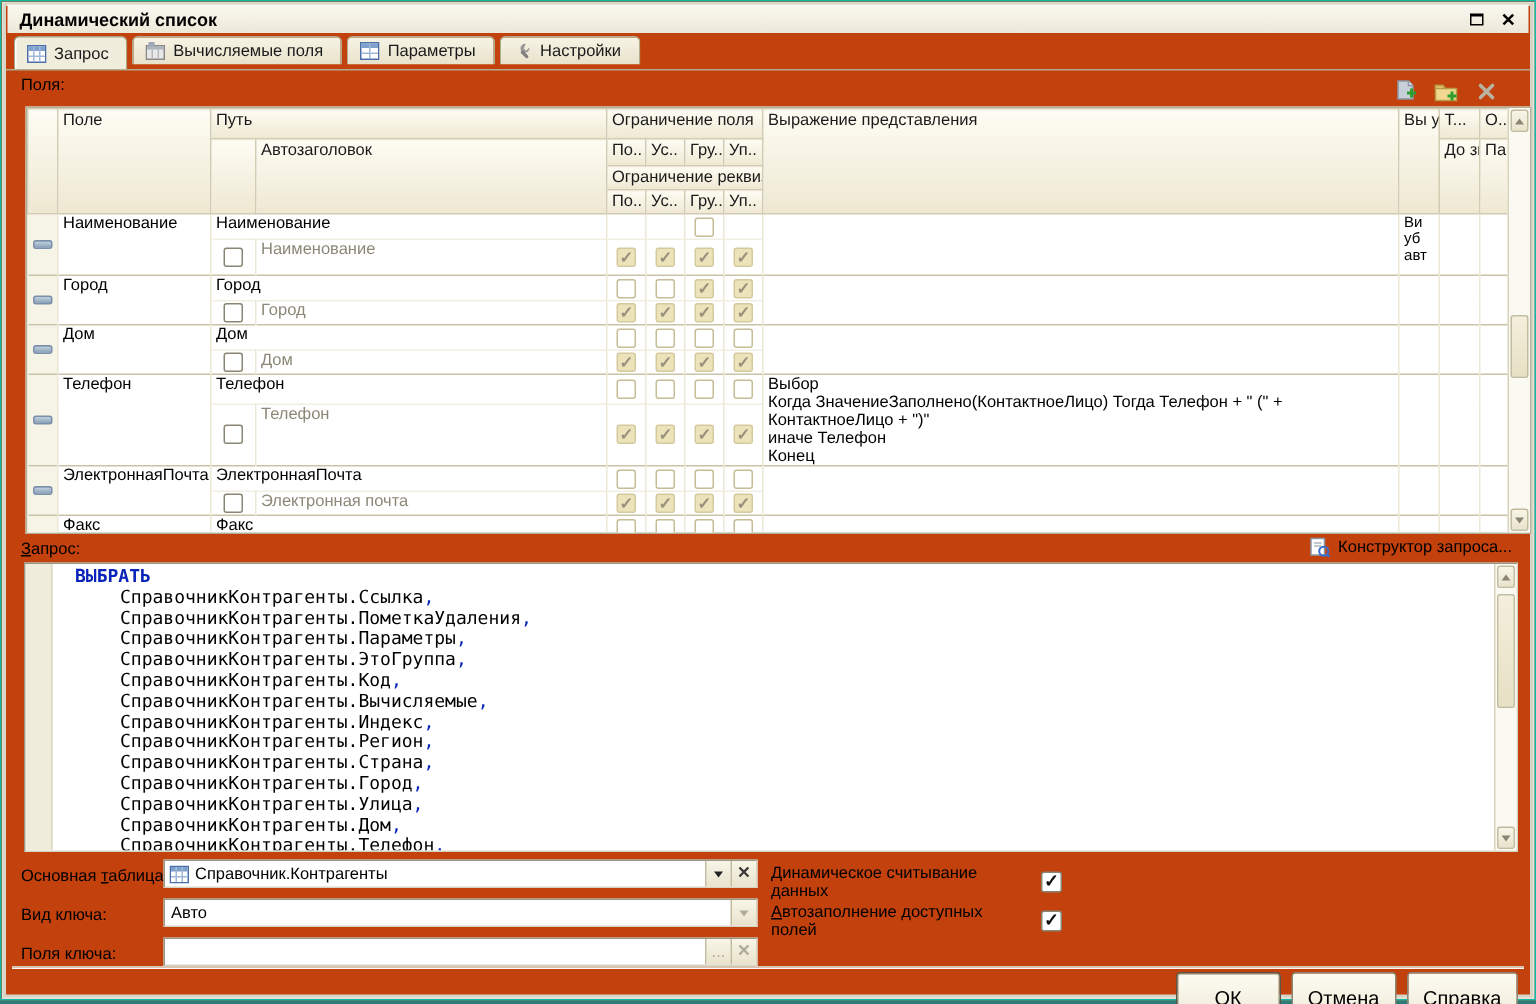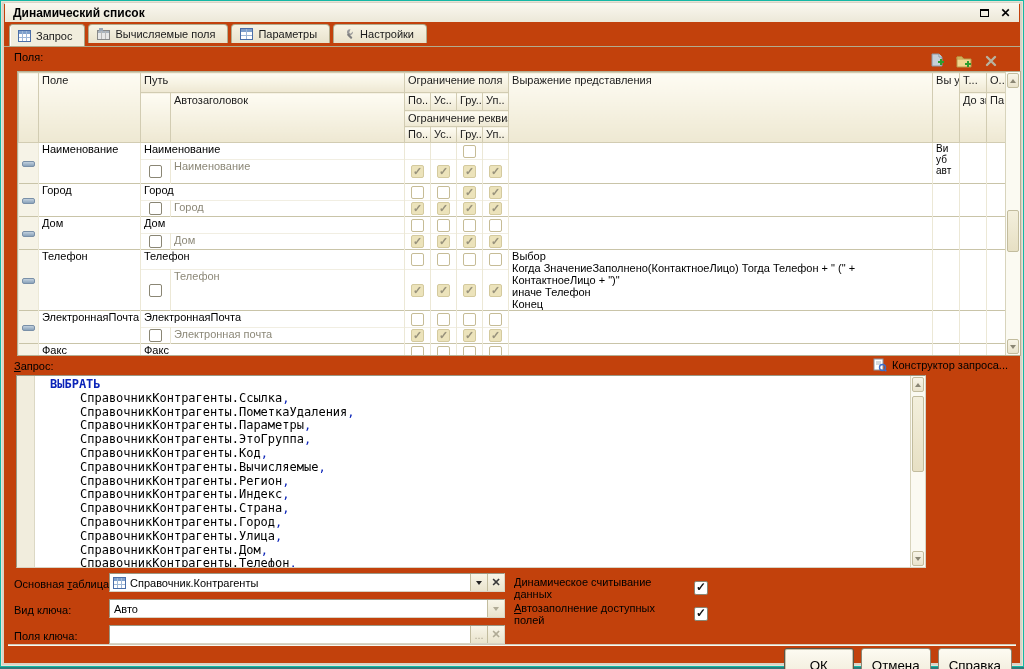--- a/index.html
+++ b/index.html
@@ -66,21 +66,21 @@
             border:1px solid #c2bc9e; border-radius:2px; display:flex; align-items:center; justify-content:center; }
   .sb-thumb { position:absolute; left:1px; right:1px; background:linear-gradient(#f3efdc,#e7e0c4);
               border:1px solid #c2bc9e; border-radius:2px; }
   .tri-up { width:0; height:0; border-left:3px solid transparent; border-right:3px solid transparent; border-bottom:4px solid #8a8674; }
   .tri-down { width:0; height:0; border-left:3px solid transparent; border-right:3px solid transparent; border-top:4px solid #8a8674; }
 
   
   .query-label { position:absolute; left:10px; top:357px; }
   .u { text-decoration:underline; }
   .qbuilder { position:absolute; right:10px; top:353px; height:18px; display:flex; align-items:center; gap:5px; padding:0 2px; }
-  .query-box { position:absolute; left:12px; top:372px; width:910px; height:193px;
+  .query-box { position:absolute; left:12px; top:372px; width:996px; height:193px;
                border:1px solid #9b9783; border-bottom-color:#d8d4c4; border-right-color:#d8d4c4; background:#fff; overflow:hidden;padding-left:36px; }
   .query-gutter { position:absolute; left:0; top:0; bottom:0; width:18px; background:#f1edDD; border-right:1px solid #dcd8c4; }
   .query-code { position:absolute; left:19px; top:2px; right:16px; bottom:0; overflow:hidden;
                 font-family:"DejaVu Sans Mono", monospace; font-size:12px; line-height:13.8px; }
   .qline { padding-left:44px; }
   .qkw { color:#0a23b8; font-weight:bold; padding-left:14px; }
   .qcomma { color:#0a23b8; }
   .query-box .vscroll { top:0; bottom:0; }
 
   
@@ -401,22 +401,22 @@
     <div class="query-box">
       <div class="query-gutter"></div>
       <div class="query-code">
         <div class="qkw">ВЫБРАТЬ</div>
         <div class="qline"><span>СправочникКонтрагенты.Ссылка</span><span class="qcomma">,</span></div>
         <div class="qline"><span>СправочникКонтрагенты.ПометкаУдаления</span><span class="qcomma">,</span></div>
         <div class="qline"><span>СправочникКонтрагенты.Параметры</span><span class="qcomma">,</span></div>
         <div class="qline"><span>СправочникКонтрагенты.ЭтоГруппа</span><span class="qcomma">,</span></div>
         <div class="qline"><span>СправочникКонтрагенты.Код</span><span class="qcomma">,</span></div>
         <div class="qline"><span>СправочникКонтрагенты.Вычисляемые</span><span class="qcomma">,</span></div>
+        <div class="qline"><span>СправочникКонтрагенты.Индекс</span><span class="qcomma">,</span></div>
         <div class="qline"><span>СправочникКонтрагенты.Регион</span><span class="qcomma">,</span></div>
-        <div class="qline"><span>СправочникКонтрагенты.Индекс</span><span class="qcomma">,</span></div>
         <div class="qline"><span>СправочникКонтрагенты.Страна</span><span class="qcomma">,</span></div>
         <div class="qline"><span>СправочникКонтрагенты.Город</span><span class="qcomma">,</span></div>
         <div class="qline"><span>СправочникКонтрагенты.Улица</span><span class="qcomma">,</span></div>
         <div class="qline"><span>СправочникКонтрагенты.Дом</span><span class="qcomma">,</span></div>
         <div class="qline"><span>СправочникКонтрагенты.Телефон</span><span class="qcomma">,</span></div>
       </div>
       <div class="vscroll">
         <div class="sb-btn" style="top:1px">
             <span class="tri-up"></span>
           </div>

